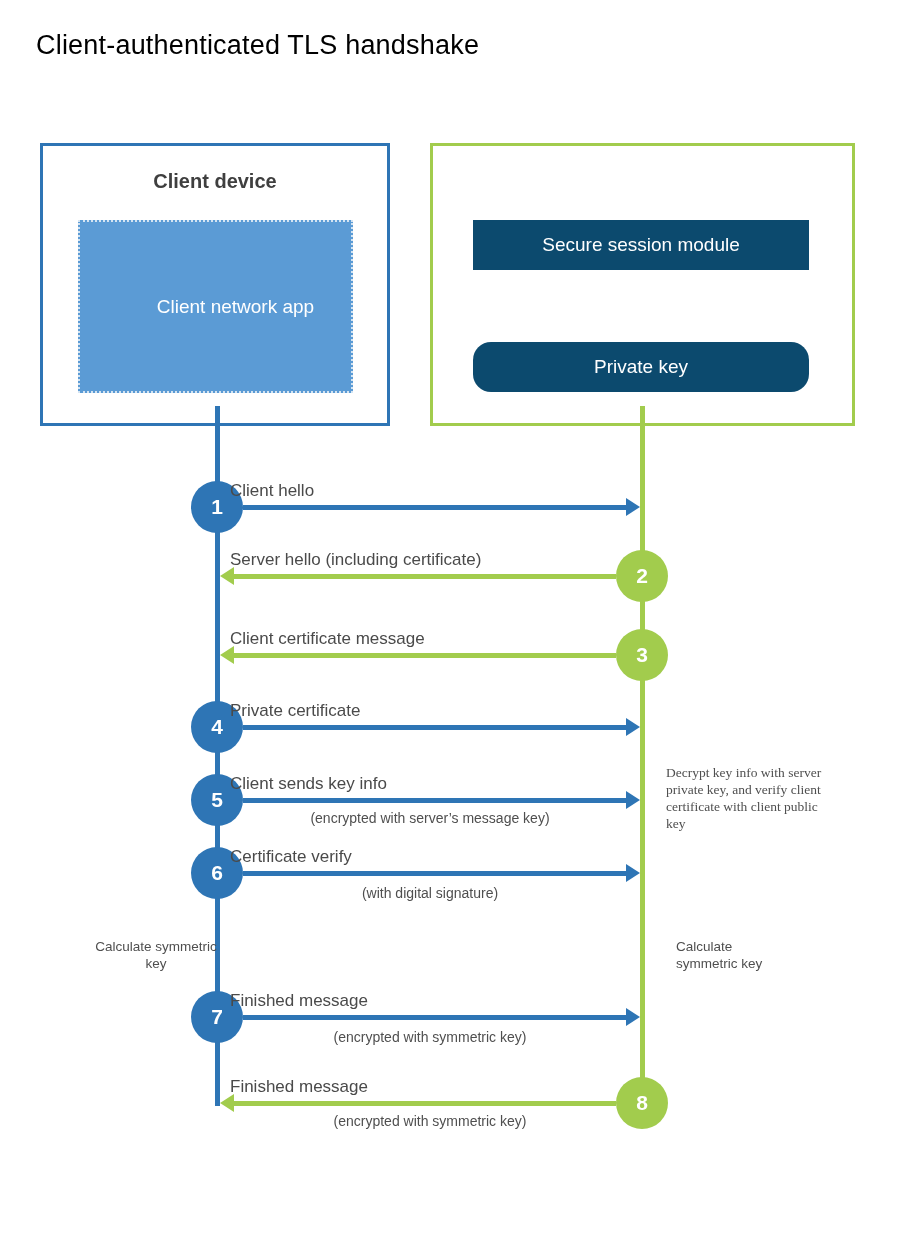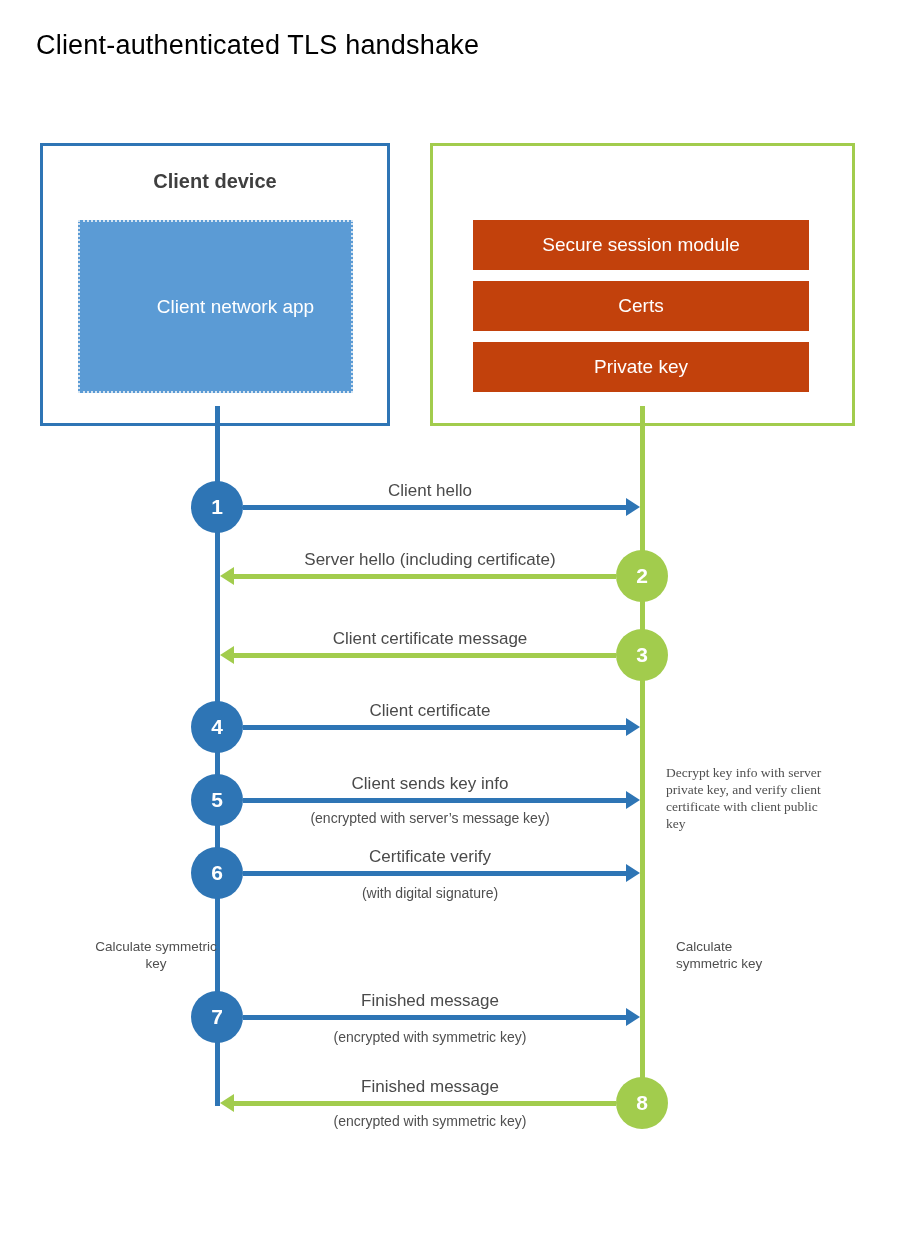--- a/index.html
+++ b/index.html
@@ -23,44 +23,44 @@
   }
   .app-box {
     position:absolute; left:35px; top:74px; width:275px; height:173px;
     background:#5b9bd5; border:2px dotted #d4e4f2;
     display:flex; align-items:center; justify-content:center; text-align:center;
     color:#ffffff; font-size:19px; line-height:27px;padding-left:40px;
   }
   .app-box span { display:block; width:175px; }
   .module-bar {
     position:absolute; left:40px; width:336px; height:50px;
-    background:#c2410c; color:#ffffff; font-size:19px;
+    background:#0c4a6e; color:#ffffff; font-size:19px;
     display:flex; align-items:center; justify-content:center; text-align:center;
   }
-  .bar-1 { top:74px; } .bar-2 { top:135px; } .bar-3 { top:196px; }
+  .bar-1 { top:74px; } .bar-2 { top:135px; } .bar-3 { top:196px;border-radius:18px; }
   
   .lifeline { position:absolute; width:5px; }
   .lifeline.blue  { left:215px; top:406px; height:700px; background:#2e75b5; }
   .lifeline.green { left:640px; top:406px; height:697px; background:#a2cc4d; }
   
   .hline { position:absolute; height:5px; }
   .hline.blue  { left:243px; width:383px; background:#2e75b5; }
   .hline.green { left:234px; width:382px; background:#a2cc4d; }
   .tri { position:absolute; width:0; height:0; border-top:9px solid transparent; border-bottom:9px solid transparent; }
   .tri.right { left:626px; border-left:14px solid #2e75b5; }
   .tri.left  { left:220px; border-right:14px solid #a2cc4d; }
   .badge {
     position:absolute; width:52px; height:52px; border-radius:50%;
     color:#ffffff; font-size:21px; font-weight:bold;
     display:flex; align-items:center; justify-content:center;
   }
   .badge.blue  { left:191px; background:#2e75b5; }
   .badge.green { left:616px; background:#a2cc4d; }
   .msg {
-    position:absolute; left:230px; width:400px; text-align:center;
+    position:absolute; left:230px; width:400px; 
     font-size:17px; color:#4a4a4a; line-height:22px;
   }
   .sub {
     position:absolute; left:230px; width:400px; text-align:center;
     font-size:14px; color:#4f4f4f; line-height:18px;
   }
   .note {
     position:absolute; font-size:13.5px; color:#4f4f4f; line-height:17px;
   }
   .note-decrypt { left:666px; top:764px; width:160px; text-align:left;font-family:Liberation Serif, serif; }
@@ -76,21 +76,20 @@
 
   <div class="actor-box client-box">
     <div class="actor-title">Client device</div>
     <div class="app-box">
       <span>Client network app</span>
     </div>
   </div>
 
   <div class="actor-box server-box">
     <div class="module-bar bar-1">Secure session module</div>
-    <div class="module-bar bar-2">Certs</div>
     <div class="module-bar bar-3">Private key</div>
   </div>
 
   <div class="lifeline blue"></div>
   <div class="lifeline green"></div>
 
   <div>
     <div class="hline blue" style="top:505px"></div>
     <div class="tri right" style="top:498px"></div>
     <div class="badge blue" style="top:481px">1</div>
@@ -108,21 +107,21 @@
     <div class="hline green" style="top:653px"></div>
     <div class="tri left" style="top:646px"></div>
     <div class="badge green" style="top:629px">3</div>
     <div class="msg" style="top:628px">Client certificate message</div>
   </div>
 
   <div>
     <div class="hline blue" style="top:725px"></div>
     <div class="tri right" style="top:718px"></div>
     <div class="badge blue" style="top:701px">4</div>
-    <div class="msg" style="top:700px">Client certificate</div>
+    <div class="msg" style="top:700px">Private certificate</div>
   </div>
 
   <div>
     <div class="hline blue" style="top:798px"></div>
     <div class="tri right" style="top:791px"></div>
     <div class="badge blue" style="top:774px">5</div>
     <div class="msg" style="top:773px">Client sends key info</div>
     <div class="sub" style="top:809px">(encrypted with server’s message key)</div>
   </div>
 

